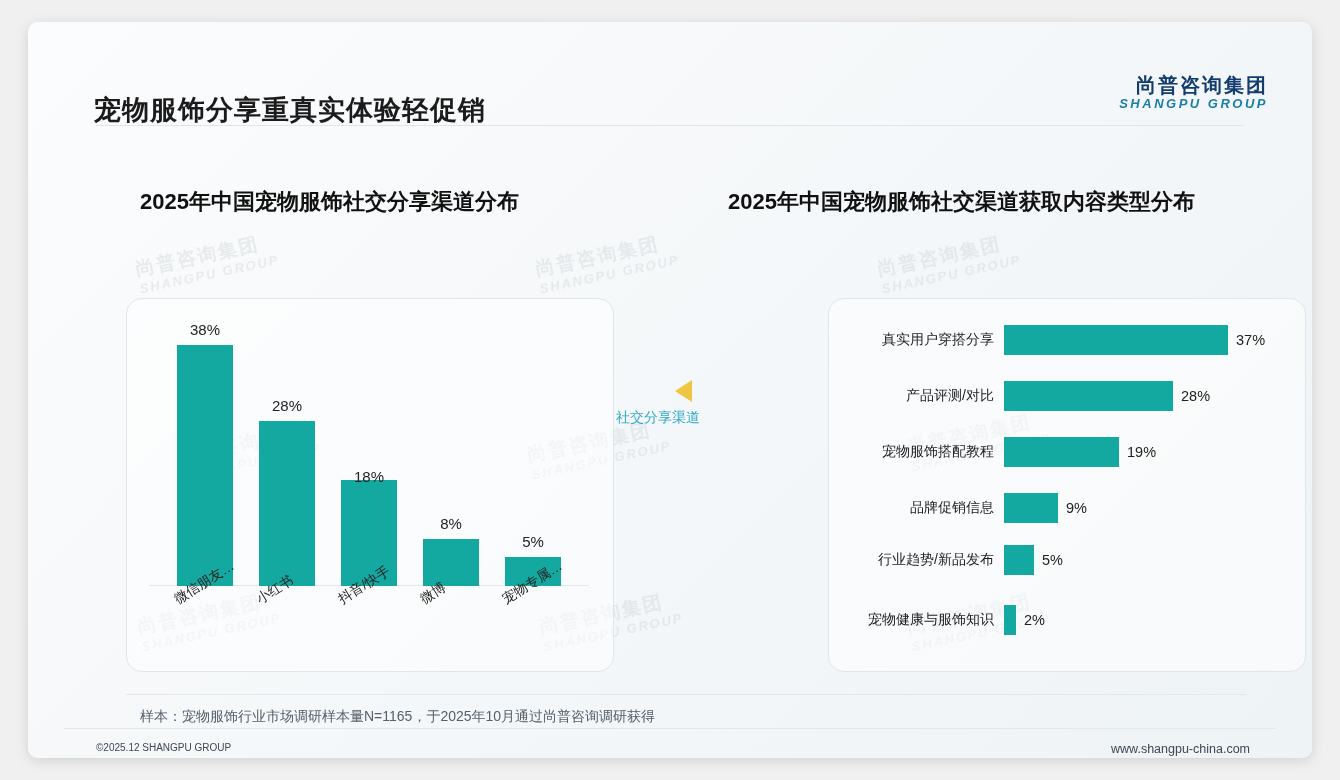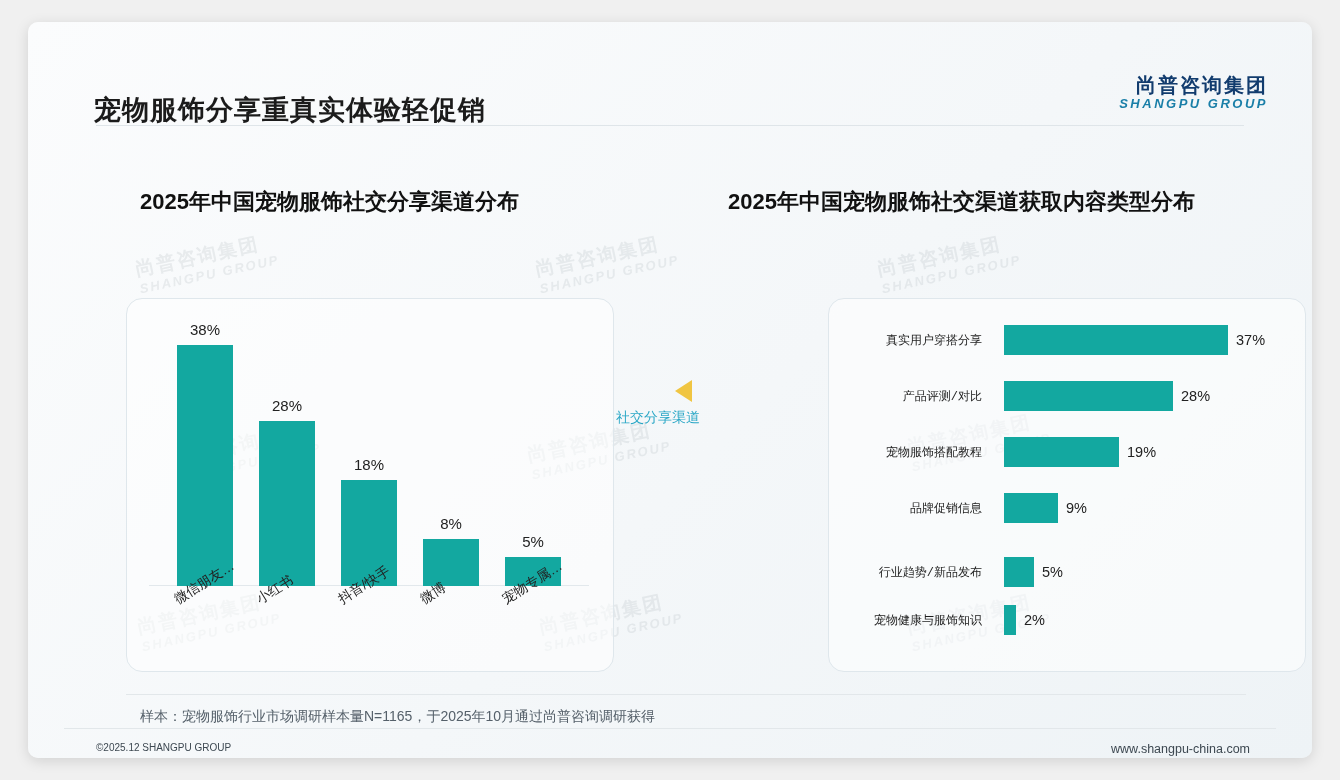--- a/index.html
+++ b/index.html
@@ -139,27 +139,26 @@
 
   
   .hrow {
     position: absolute;
     left: 0;
     height: 30px;
   }
   .hlabel {
     position: absolute;
     right: 100%;
-    margin-right: 22px;
+    margin-right: 10px;
     top: 50%;
     transform: translateY(-50%);
-    font-size: 12px;
+    font-size: 14px;
     color: #1d1d1d;
     white-space: nowrap;
-    font-family: Liberation Mono, monospace;
   }
   .hbar {
     position: absolute;
     left: 0; top: 0;
     height: 30px;
     background: #13a8a0;
   }
   .hval {
     position: absolute;
     top: 50%;
@@ -290,21 +289,21 @@
   <div class="panel" id="panel-left">
     <div class="vbar-area" id="vbar-area">
       <div class="axis-line"></div>
     <div class="vbar" style="left: 50px; height: 241px; background: rgb(19, 168, 160);"></div>
         <div class="vbar-val" style="left: 38px; bottom: 333px;">38%</div>
         <div class="vbar-cat" style="left: 44px; top: 294px;">微信朋友…</div>
         <div class="vbar" style="left: 132px; height: 165px; background: rgb(19, 168, 160);"></div>
         <div class="vbar-val" style="left: 120px; bottom: 257px;">28%</div>
         <div class="vbar-cat" style="left: 126px; top: 294px;">小红书</div>
         <div class="vbar" style="left: 214px; height: 106px; background: rgb(19, 168, 160);"></div>
-        <div class="vbar-val" style="left: 202px; bottom: 198px;">18%</div>
+        <div class="vbar-val" style="left: 202px; bottom: 186px;">18%</div>
         <div class="vbar-cat" style="left: 208px; top: 294px;">抖音/快手</div>
         <div class="vbar" style="left: 296px; height: 47px; background: rgb(19, 168, 160);"></div>
         <div class="vbar-val" style="left: 284px; bottom: 139px;">8%</div>
         <div class="vbar-cat" style="left: 290px; top: 294px;">微博</div>
         <div class="vbar" style="left: 378px; height: 29px; background: rgb(19, 168, 160);"></div>
         <div class="vbar-val" style="left: 366px; bottom: 121px;">5%</div>
         <div class="vbar-cat" style="left: 372px; top: 294px;">宠物专属…</div>
       </div>
   </div>
 
@@ -323,21 +322,21 @@
         <div class="hrow" style="left: 175px; top: 138px; width: 108px;">
           <div class="hlabel">宠物服饰搭配教程</div>
           <div class="hbar" style="width: 115px; background: rgb(19, 168, 160);"></div>
           <div class="hval" style="left: 123px;">19%</div>
         </div>
         <div class="hrow" style="left: 175px; top: 194px; width: 54px; padding-left: 33px;">
           <div class="hlabel">品牌促销信息</div>
           <div class="hbar" style="width: 54px; background: rgb(19, 168, 160);"></div>
           <div class="hval" style="left: 62px;">9%</div>
         </div>
-        <div class="hrow" style="left: 175px; top: 258px; width: 30px;">
+        <div class="hrow" style="left: 175px; top: 246px; width: 30px;">
           <div class="hlabel">行业趋势/新品发布</div>
           <div class="hbar" style="width: 30px; background: rgb(19, 168, 160);"></div>
           <div class="hval" style="left: 38px;">5%</div>
         </div>
         <div class="hrow" style="left: 175px; top: 306px; width: 12px;">
           <div class="hlabel">宠物健康与服饰知识</div>
           <div class="hbar" style="width: 12px; background: rgb(19, 168, 160);"></div>
           <div class="hval" style="left: 20px;">2%</div>
         </div>
       </div>

